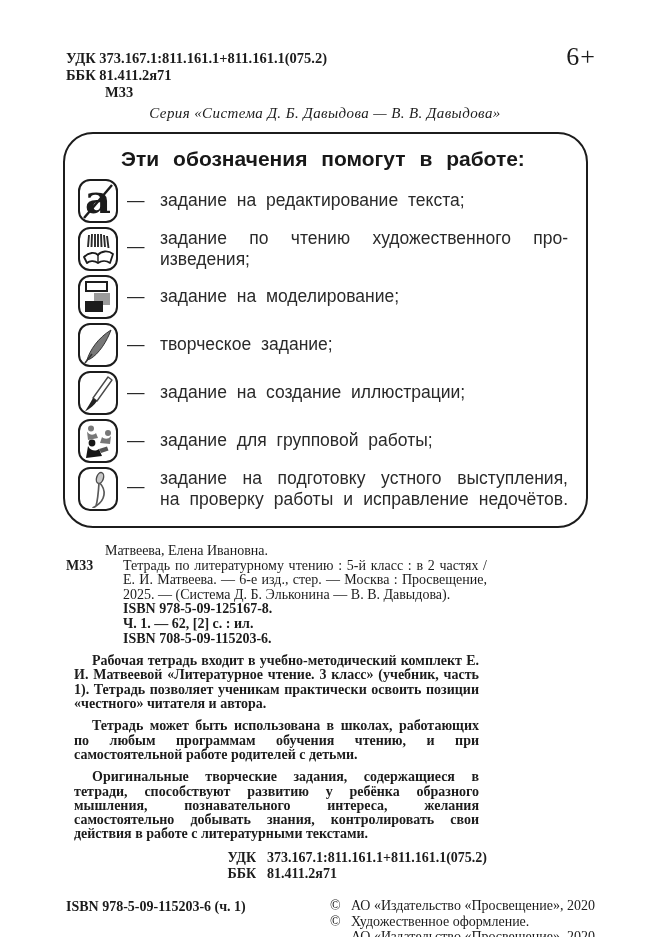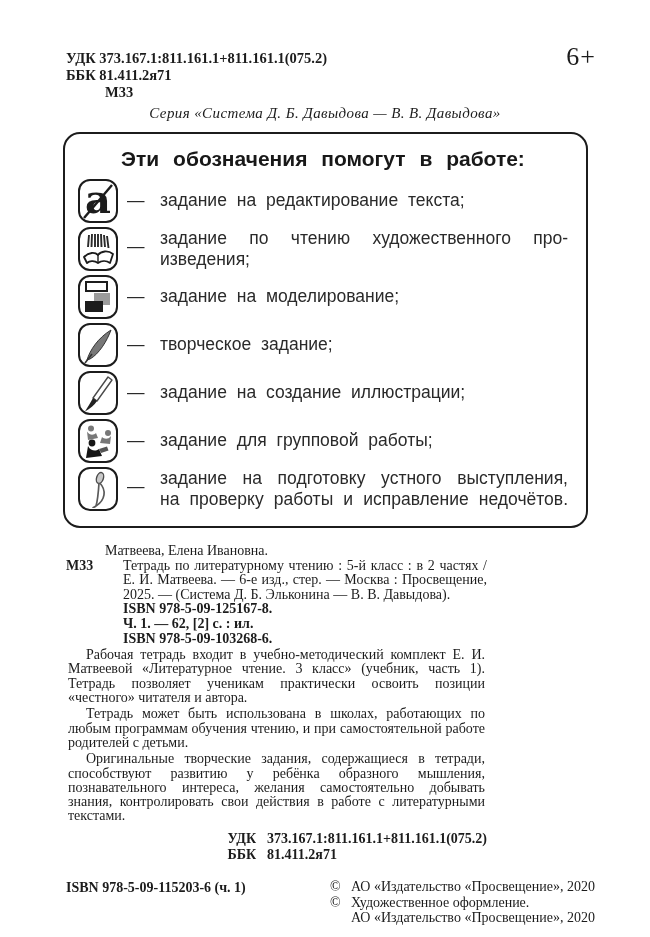--- a/index.html
+++ b/index.html
@@ -11,21 +11,21 @@
   
   .top-matter { padding:50px 50px 0 66px; position:relative;
     font-weight:bold; font-size:14.5px; line-height:17px; }
   .age-badge { position:absolute; top:48px; right:54px;
     font-weight:400; font-size:26px; letter-spacing:1px; }
   .sign-top { padding-left:39px; }
   .series-line { text-align:center; font-style:italic; font-size:15px;
     line-height:18px; margin-top:3px; letter-spacing:.4px; }
   
   .legend-box { margin:10px 62px 0 63px; border:2.5px solid #1c1c1c;
-    border-radius:17px; padding:10px 18px 12px 13px; box-sizing:border-box;
+    border-radius:30px; padding:10px 18px 12px 13px; box-sizing:border-box;
     font-family:"Liberation Sans", sans-serif; }
   .legend-title { text-align:center; font-weight:bold; font-size:21px;
     line-height:26px; margin:2px 0 6px 0; word-spacing:8px; color:#181818; }
   .legend-row { display:grid; grid-template-columns:44px 38px 1fr;
     align-items:center; min-height:45px; margin-bottom:3px; }
   .icon-box { width:40px; height:44px; border:2px solid #1c1c1c;
     border-radius:12px; box-sizing:border-box; display:flex;
     align-items:center; justify-content:center; background:#fff; }
   .legend-dash { font-size:17.5px; color:#2a2a2a; padding-left:5px; }
   .legend-row.twoline .legend-dash { align-self:start; padding-top:10px; }
@@ -35,22 +35,22 @@
   
   .catalog { margin:16px 0 0 66px; width:421px; font-size:14px;
     line-height:14.6px; }
   .catalog-author { font-weight:normal; text-indent:39px; }
   .catalog-hang { position:relative; padding-left:57px; text-align:justify; }
   .catalog-sign { position:absolute; left:0; top:0; font-weight:bold; }
   .isbn-ind { padding-left:57px; font-weight:bold; }
   
   .annotation { margin:1px 0 0 66px; width:421px; font-size:14px;
     line-height:14.3px; }
-  .annotation p { margin:2px; text-indent:18px; text-align:justify;
-    font-weight:normal; }
+  .annotation p { margin:8px; text-indent:18px; text-align:justify;
+    font-weight:bold; }
   
   .classification-wrap { margin:7px 0 0 66px; width:421px; }
   .classification { width:fit-content; margin-left:auto; font-weight:bold;
     font-size:14px; line-height:16.5px; }
   .classification .lbl { display:inline-block; margin-right:11px;text-align:center; }
   
   .footer { display:flex; justify-content:space-between;
     margin:15px 55px 0 66px; font-size:14px; }
   .footer-left { font-weight:bold; line-height:17px; }
   .footer-right { line-height:15.8px; }
@@ -177,21 +177,21 @@
   </div>
 
   <div class="catalog">
     <div class="catalog-author">Матвеева, Елена Ивановна.</div>
     <div class="catalog-hang">
       <span class="catalog-sign">М33</span>
       <span>Тетрадь по литературному чтению : 5-й класс : в 2 частях / Е. И. Матвеева. — 6-е изд., стер. — Москва : Просвещение, 2025. — (Система Д. Б. Эльконина — В. В. Давыдова).</span>
     </div>
     <div class="isbn-ind">ISBN 978-5-09-125167-8.</div>
     <div class="isbn-ind">Ч. 1. — 62, [2] с. : ил.</div>
-    <div class="isbn-ind">ISBN 978-5-09-103268-6.</div>
+    <div class="isbn-ind">ISBN 708-5-09-115203-6.</div>
   </div>
 
   <div class="annotation">
     <p>Рабочая тетрадь входит в учебно-методический комплект Е. И. Матвеевой «Литературное чтение. 3 класс» (учебник, часть 1). Тетрадь позволяет ученикам практически освоить позиции «честного» читателя и автора.</p>
     <p>Тетрадь может быть использована в школах, работающих по любым программам обучения чтению, и при самостоятельной работе родителей с детьми.</p>
     <p>Оригинальные творческие задания, содержащиеся в тетради, способствуют развитию у ребёнка образного мышления, познавательного интереса, желания самостоятельно добывать знания, контролировать свои действия в работе с литературными текстами.</p>
   </div>
 
   <div class="classification-wrap">
     <div class="classification">

